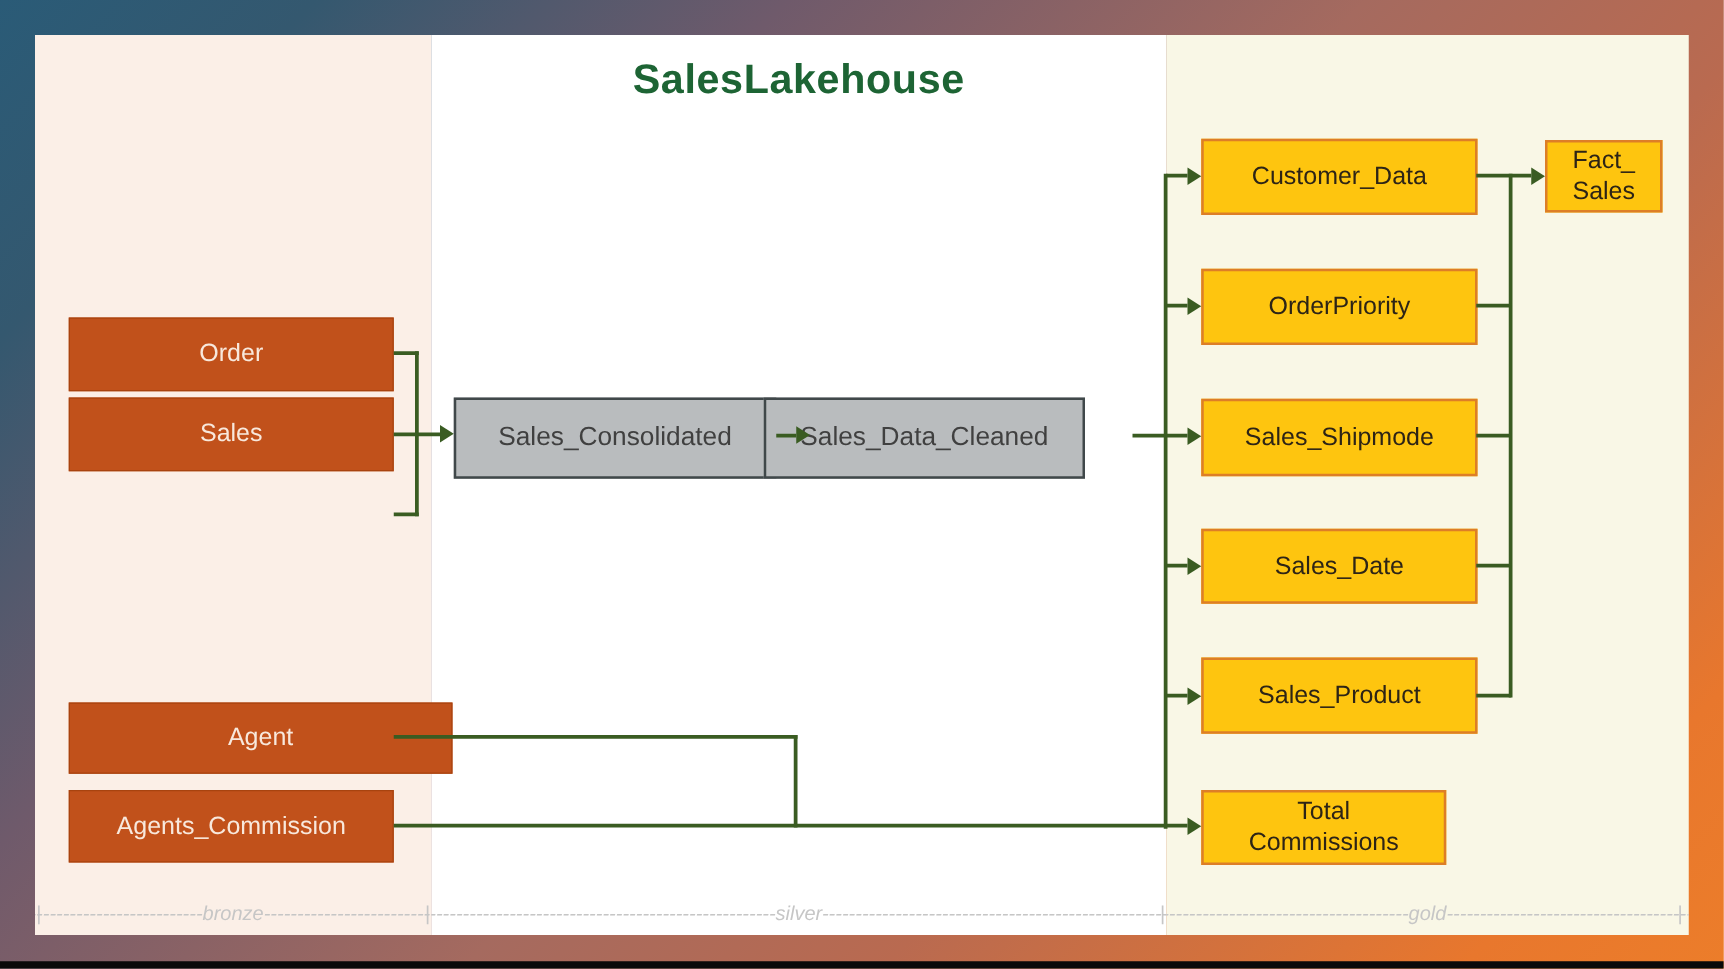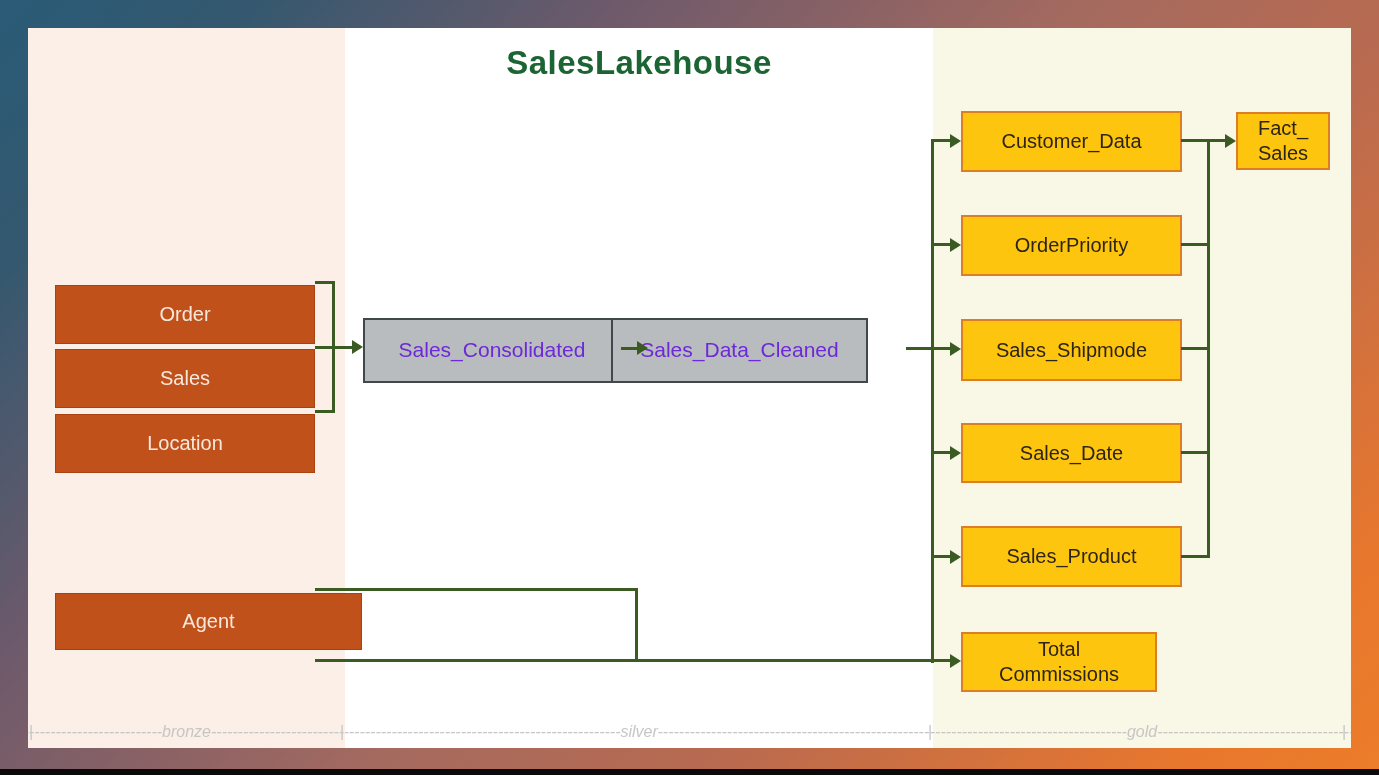--- a/index.html
+++ b/index.html
@@ -29,22 +29,22 @@
   .panel.silver{left:345px;width:588px;background:var(--silver-panel);}
   .panel.gold{left:933px;width:418px;background:var(--gold-panel);}
   .title{
     position:absolute;left:345px;top:44px;width:588px;text-align:center;
     font-size:33px;font-weight:bold;color:var(--title-green);letter-spacing:.5px;
   }
   .node{
     position:absolute;display:flex;flex-direction:column;align-items:center;justify-content:center;
     text-align:center;line-height:1.25;box-sizing:border-box;
   }
-  .node.bronze-node{background:var(--bronze-box);border:1px solid var(--bronze-box-border);color:var(--bronze-text);font-size:20px;margin-top:31px;}
-  .node.silver-node{background:var(--silver-box);border:2px solid var(--silver-box-border);color:#6d28d9;font-size:21px;}
+  .node.bronze-node{background:var(--bronze-box);border:1px solid var(--bronze-box-border);color:var(--bronze-text);font-size:20px;}
+  .node.silver-node{background:var(--silver-box);border:2px solid var(--silver-box-border);color:#404040;font-size:21px;}
   .node.gold-node{background:var(--gold-box);border:2px solid var(--gold-box-border);color:#2d2416;font-size:20px;}
   .hline,.vline{position:absolute;background:var(--green);}
   .hline{height:3px;}
   .vline{width:3px;}
   .arrow{
     position:absolute;width:0;height:0;
     border-top:7px solid transparent;border-bottom:7px solid transparent;
     border-left:11px solid var(--green);
   }
   .ruler-label{
@@ -67,25 +67,25 @@
   <div class="panel gold"></div>
 
   <div class="title">SalesLakehouse</div>
 
   <div class="node bronze-node" style="left:55px;top:254px;width:260px;height:59px;">
     <span>Order</span>
   </div>
   <div class="node bronze-node" style="left:55px;top:318px;width:260px;height:59px;">
     <span>Sales</span>
   </div>
-  <div class="node bronze-node" style="left:55px;top:383px;width:260px;height:59px;">
-    <span>Location</span>
-  </div>
   <div class="node bronze-node" style="left:55px;top:562px;width:307px;height:57px;">
     <span>Agent</span>
+  </div>
+  <div class="node bronze-node" style="left:55px;top:632px;width:260px;height:58px;">
+    <span>Agents_Commission</span>
   </div>
 
   <div class="node silver-node" style="left:363px;top:318px;width:258px;height:65px;">
     <span>Sales_Consolidated</span>
   </div>
   <div class="node silver-node" style="left:611px;top:318px;width:257px;height:65px;">
     <span>Sales_Data_Cleaned</span>
   </div>
 
   <div class="node gold-node" style="left:961px;top:111px;width:221px;height:61px;text-align:right;">

